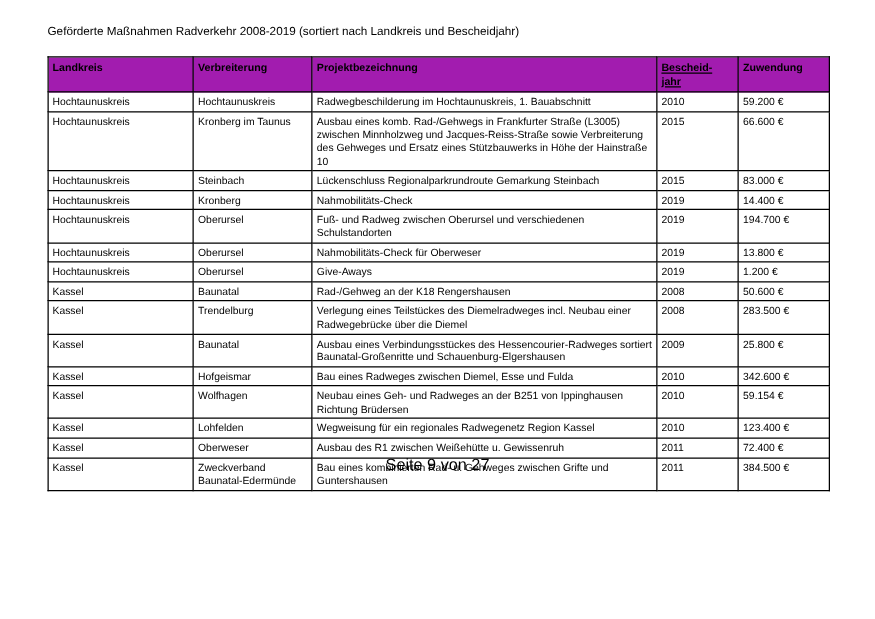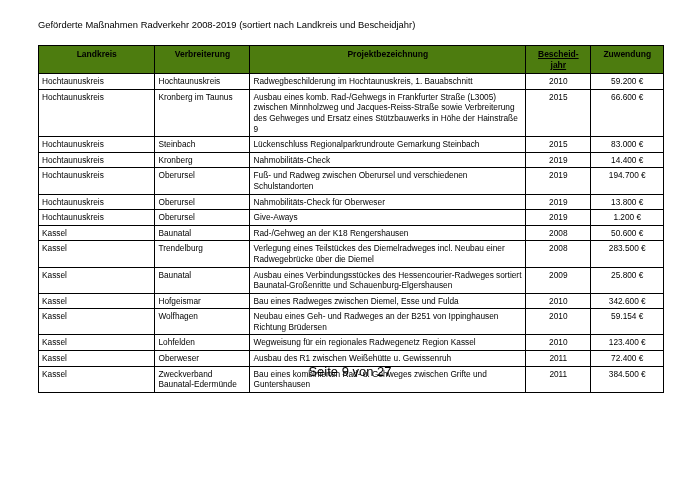--- a/index.html
+++ b/index.html
@@ -55,37 +55,37 @@
     line-height: 10.6px;
   }
   table.grant-table th,
   table.grant-table td {
     border: 1px solid #000000;
     vertical-align: top;
     padding: 2px 3px 2px 3px;
     box-sizing: border-box;
   }
   table.grant-table thead th {
-    background: #4d7c0f;
+    background: #a21caf;
     font-weight: bold;
-    text-align: center;
+    text-align: left;
     font-size: 8.5px;
     padding-top: 3px;
     padding-bottom: 3px;
     height: 26px;
     margin-left: 16px;
   }
   col.c-landkreis { width: 98px; }
   col.c-antrag { width: 80px; }
   col.c-projekt { width: 232px; }
   col.c-jahr { width: 55px; }
   col.c-zuwendung { width: 61px; }
 
   td.num, th.num {
-    text-align: center;
+    text-align: left;
   }
   th.jahr {
     text-align: left;
     text-decoration: underline;
   }
   .footer {
     position: absolute;
     left: 0;
     right: 0;
     bottom: 16px;
@@ -127,21 +127,21 @@
           <tr>
             <td>Hochtaunuskreis</td>
             <td>Hochtaunuskreis</td>
             <td>Radwegbeschilderung im Hochtaunuskreis, 1. Bauabschnitt</td>
             <td class="num">2010</td>
             <td class="num">59.200 €</td>
           </tr>
           <tr>
             <td>Hochtaunuskreis</td>
             <td>Kronberg im Taunus</td>
-            <td>Ausbau eines komb. Rad-/Gehwegs in Frankfurter Straße (L3005) zwischen Minnholzweg und Jacques-Reiss-Straße sowie Verbreiterung des Gehweges und Ersatz eines Stützbauwerks in Höhe der Hainstraße 9</td>
+            <td>Ausbau eines komb. Rad-/Gehwegs in Frankfurter Straße (L3005) zwischen Minnholzweg und Jacques-Reiss-Straße sowie Verbreiterung des Gehweges und Ersatz eines Stützbauwerks in Höhe der Hainstraße 10</td>
             <td class="num">2015</td>
             <td class="num">66.600 €</td>
           </tr>
           <tr>
             <td>Hochtaunuskreis</td>
             <td>Steinbach</td>
             <td>Lückenschluss Regionalparkrundroute Gemarkung Steinbach</td>
             <td class="num">2015</td>
             <td class="num">83.000 €</td>
           </tr>

